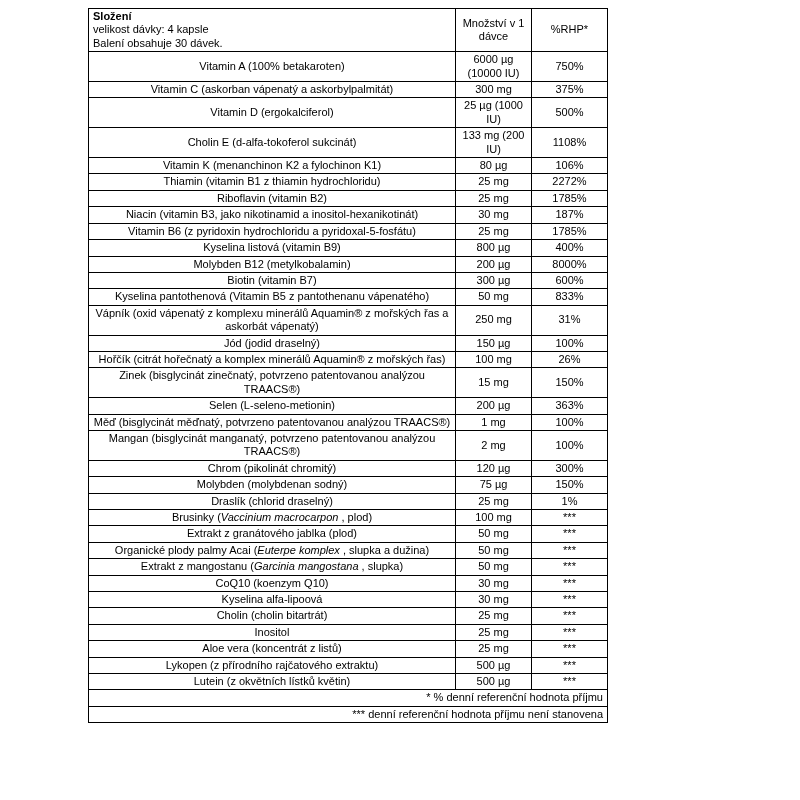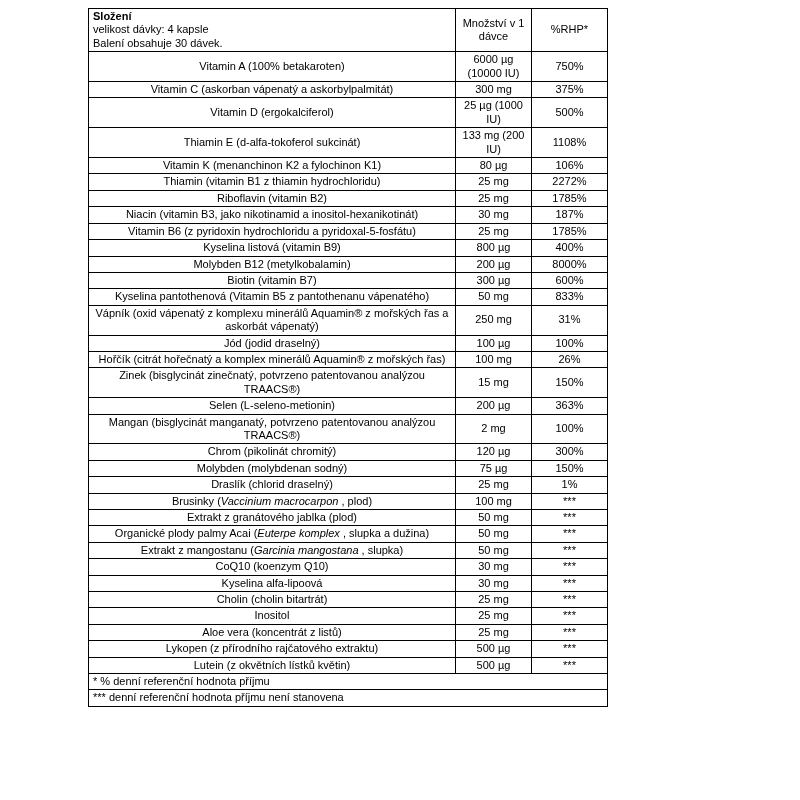--- a/index.html
+++ b/index.html
@@ -35,21 +35,21 @@
     text-align: left;
     vertical-align: top;
   }
   .header-title { font-weight: bold; }
   td.name-cell { text-align: center; }
   td.amount-cell, th.amount-head,
   td.rhp-cell, th.rhp-head {
     text-align: center;
     padding: 1px 2px;
   }
-  td.footnote-cell { text-align: left; }
+  td.footnote-cell { text-align: right; }
   em { }
 </style>
 </head>
 <body>
 
 <div class="page">
   <table class="facts">
     <colgroup>
       <col style="width:367px">
       <col style="width:76px">
@@ -76,21 +76,21 @@
           <td class="name-cell">Vitamin C (askorban vápenatý a askorbylpalmitát)</td>
           <td class="amount-cell">300 mg</td>
           <td class="rhp-cell">375%</td>
         </tr>
         <tr>
           <td class="name-cell">Vitamin D (ergokalciferol)</td>
           <td class="amount-cell">25 µg (1000 IU)</td>
           <td class="rhp-cell">500%</td>
         </tr>
         <tr>
-          <td class="name-cell">Thiamin E (d-alfa-tokoferol sukcinát)</td>
+          <td class="name-cell">Cholin E (d-alfa-tokoferol sukcinát)</td>
           <td class="amount-cell">133 mg (200 IU)</td>
           <td class="rhp-cell">1108%</td>
         </tr>
         <tr>
           <td class="name-cell">Vitamin K (menanchinon K2 a fylochinon K1)</td>
           <td class="amount-cell">80 µg</td>
           <td class="rhp-cell">106%</td>
         </tr>
         <tr>
           <td class="name-cell">Thiamin (vitamin B1 z thiamin hydrochloridu)</td>
@@ -132,37 +132,42 @@
           <td class="amount-cell">50 mg</td>
           <td class="rhp-cell">833%</td>
         </tr>
         <tr>
           <td class="name-cell">Vápník (oxid vápenatý z komplexu minerálů Aquamin® z mořských řas a askorbát vápenatý)</td>
           <td class="amount-cell">250 mg</td>
           <td class="rhp-cell">31%</td>
         </tr>
         <tr>
           <td class="name-cell">Jód (jodid draselný)</td>
-          <td class="amount-cell">100 µg</td>
+          <td class="amount-cell">150 µg</td>
           <td class="rhp-cell">100%</td>
         </tr>
         <tr>
           <td class="name-cell">Hořčík (citrát hořečnatý a komplex minerálů Aquamin® z mořských řas)</td>
           <td class="amount-cell">100 mg</td>
           <td class="rhp-cell">26%</td>
         </tr>
         <tr>
           <td class="name-cell">Zinek (bisglycinát zinečnatý, potvrzeno patentovanou analýzou TRAACS®)</td>
           <td class="amount-cell">15 mg</td>
           <td class="rhp-cell">150%</td>
         </tr>
         <tr>
           <td class="name-cell">Selen (L-seleno-metionin)</td>
           <td class="amount-cell">200 µg</td>
           <td class="rhp-cell">363%</td>
+        </tr>
+        <tr>
+          <td class="name-cell">Měď (bisglycinát měďnatý, potvrzeno patentovanou analýzou TRAACS®)</td>
+          <td class="amount-cell">1 mg</td>
+          <td class="rhp-cell">100%</td>
         </tr>
         <tr>
           <td class="name-cell">Mangan (bisglycinát manganatý, potvrzeno patentovanou analýzou TRAACS®)</td>
           <td class="amount-cell">2 mg</td>
           <td class="rhp-cell">100%</td>
         </tr>
         <tr>
           <td class="name-cell">Chrom (pikolinát chromitý)</td>
           <td class="amount-cell">120 µg</td>
           <td class="rhp-cell">300%</td>

